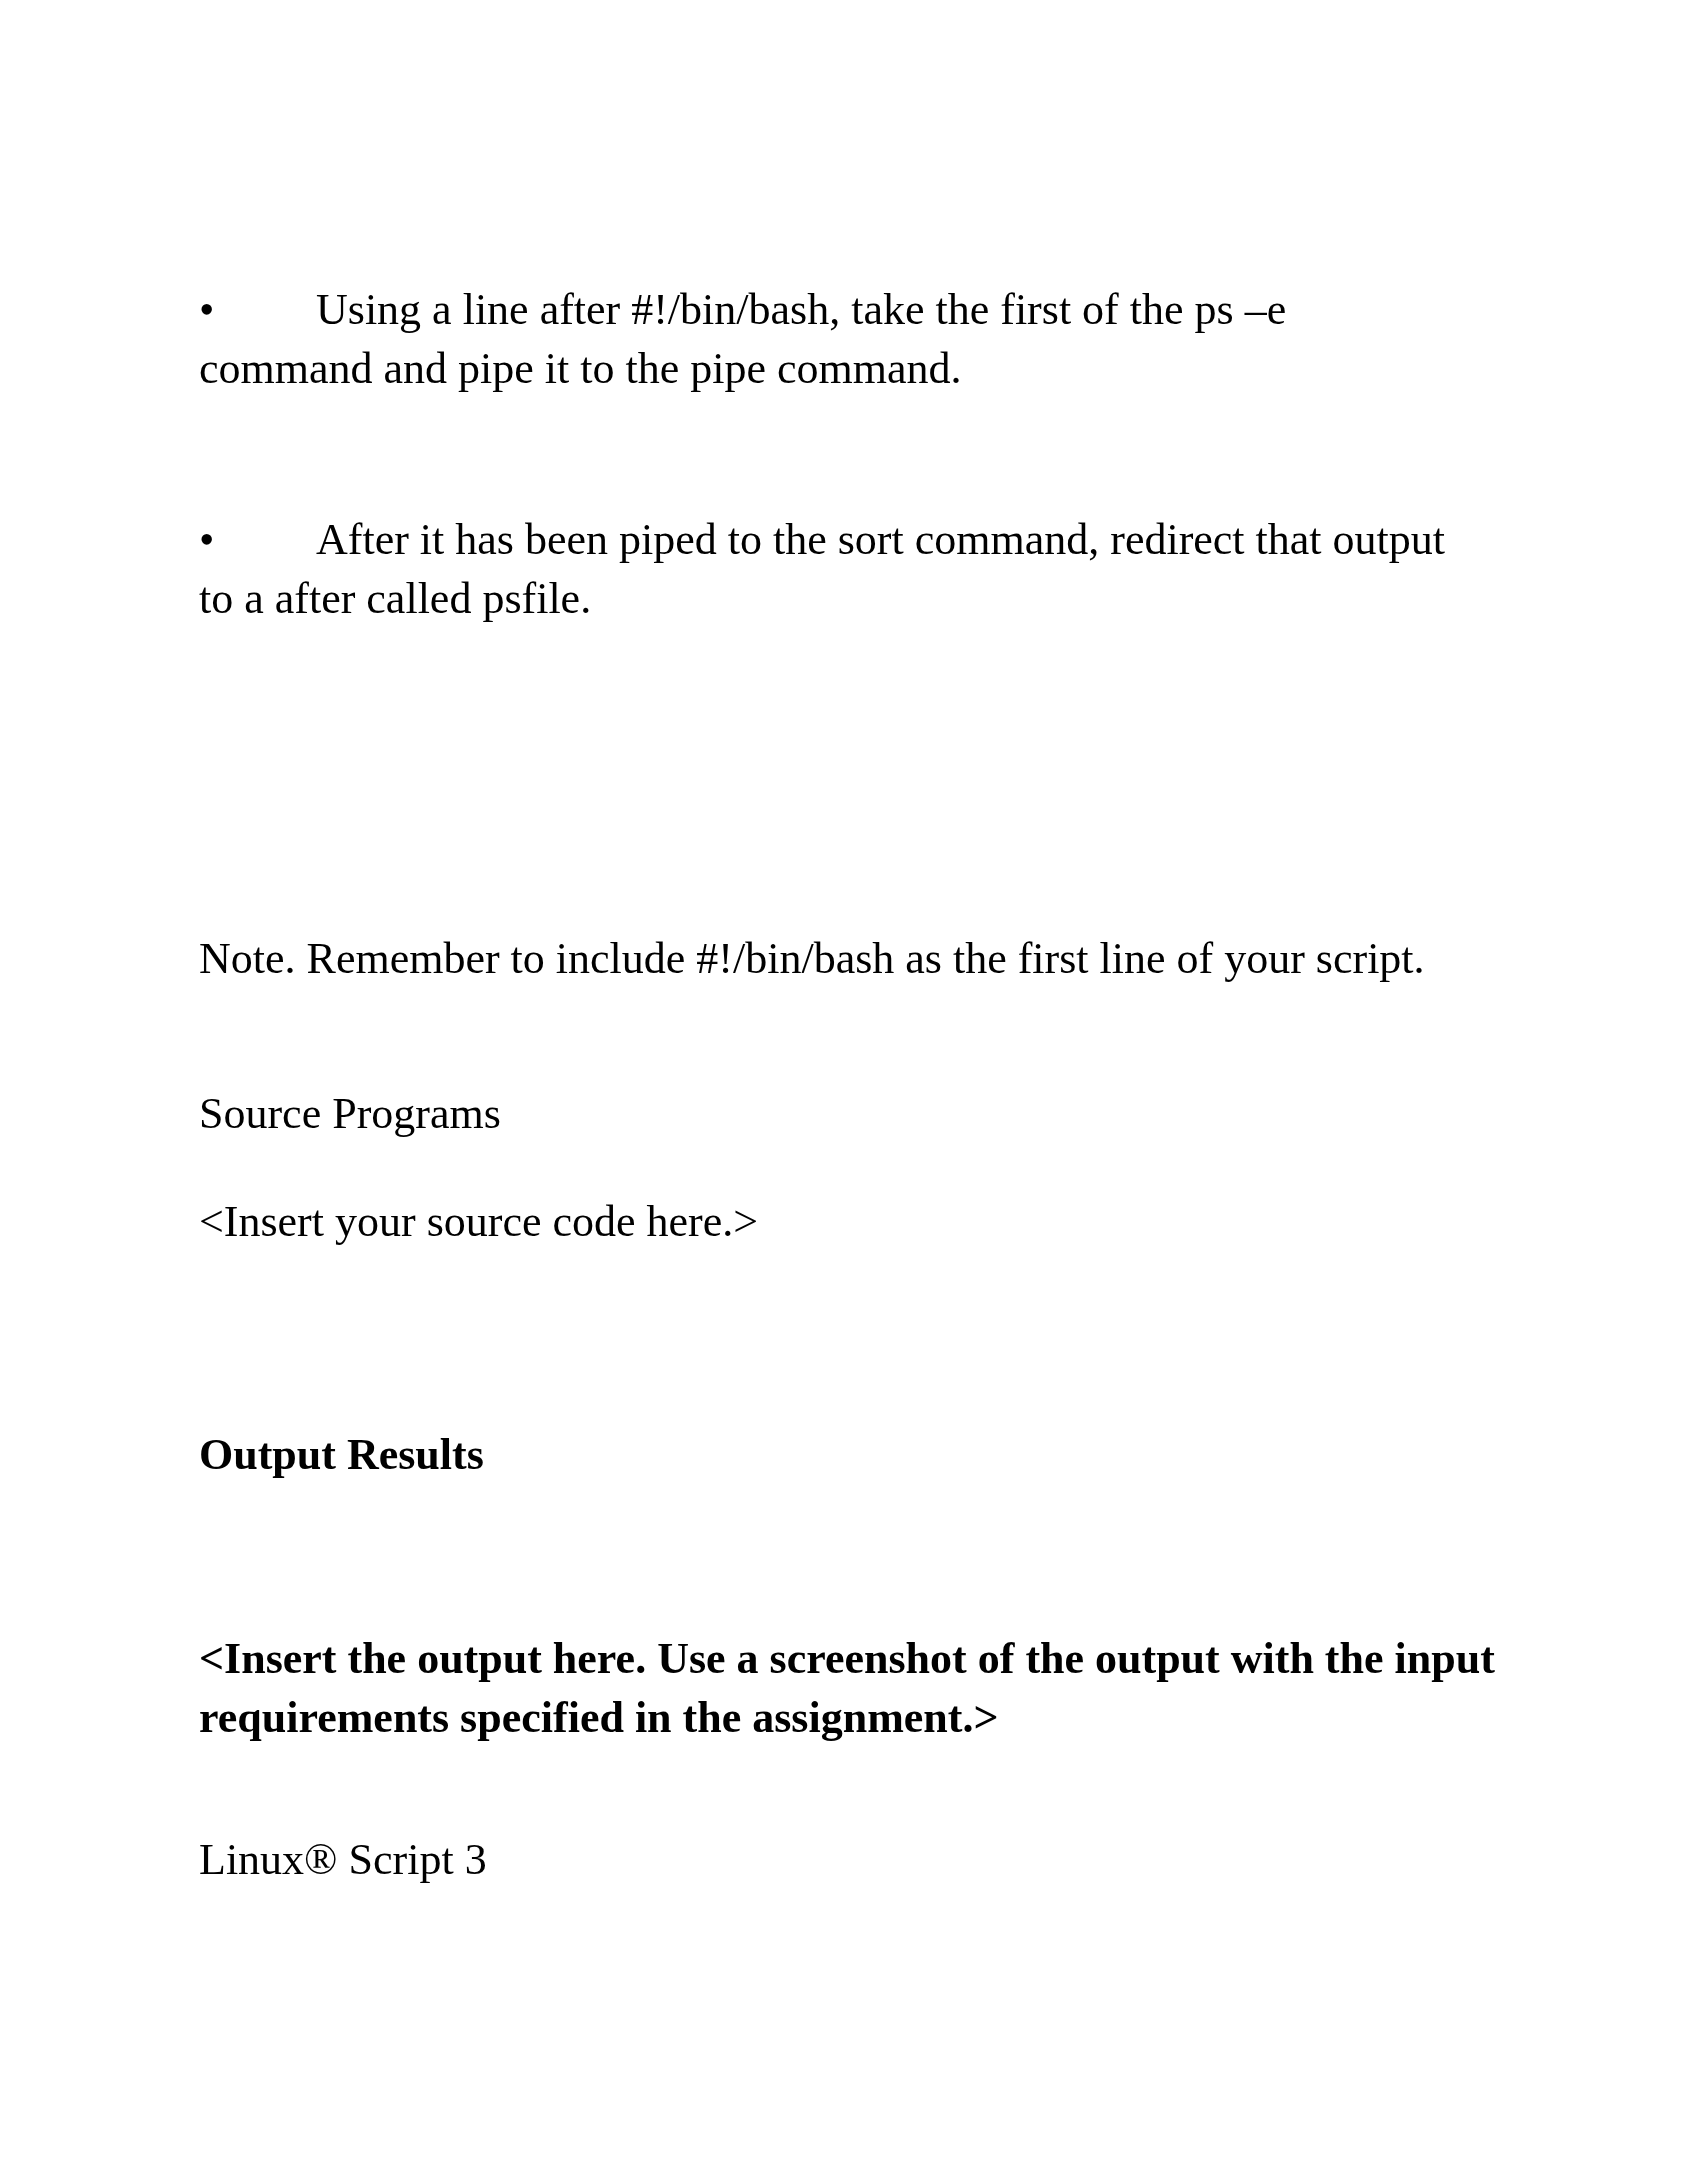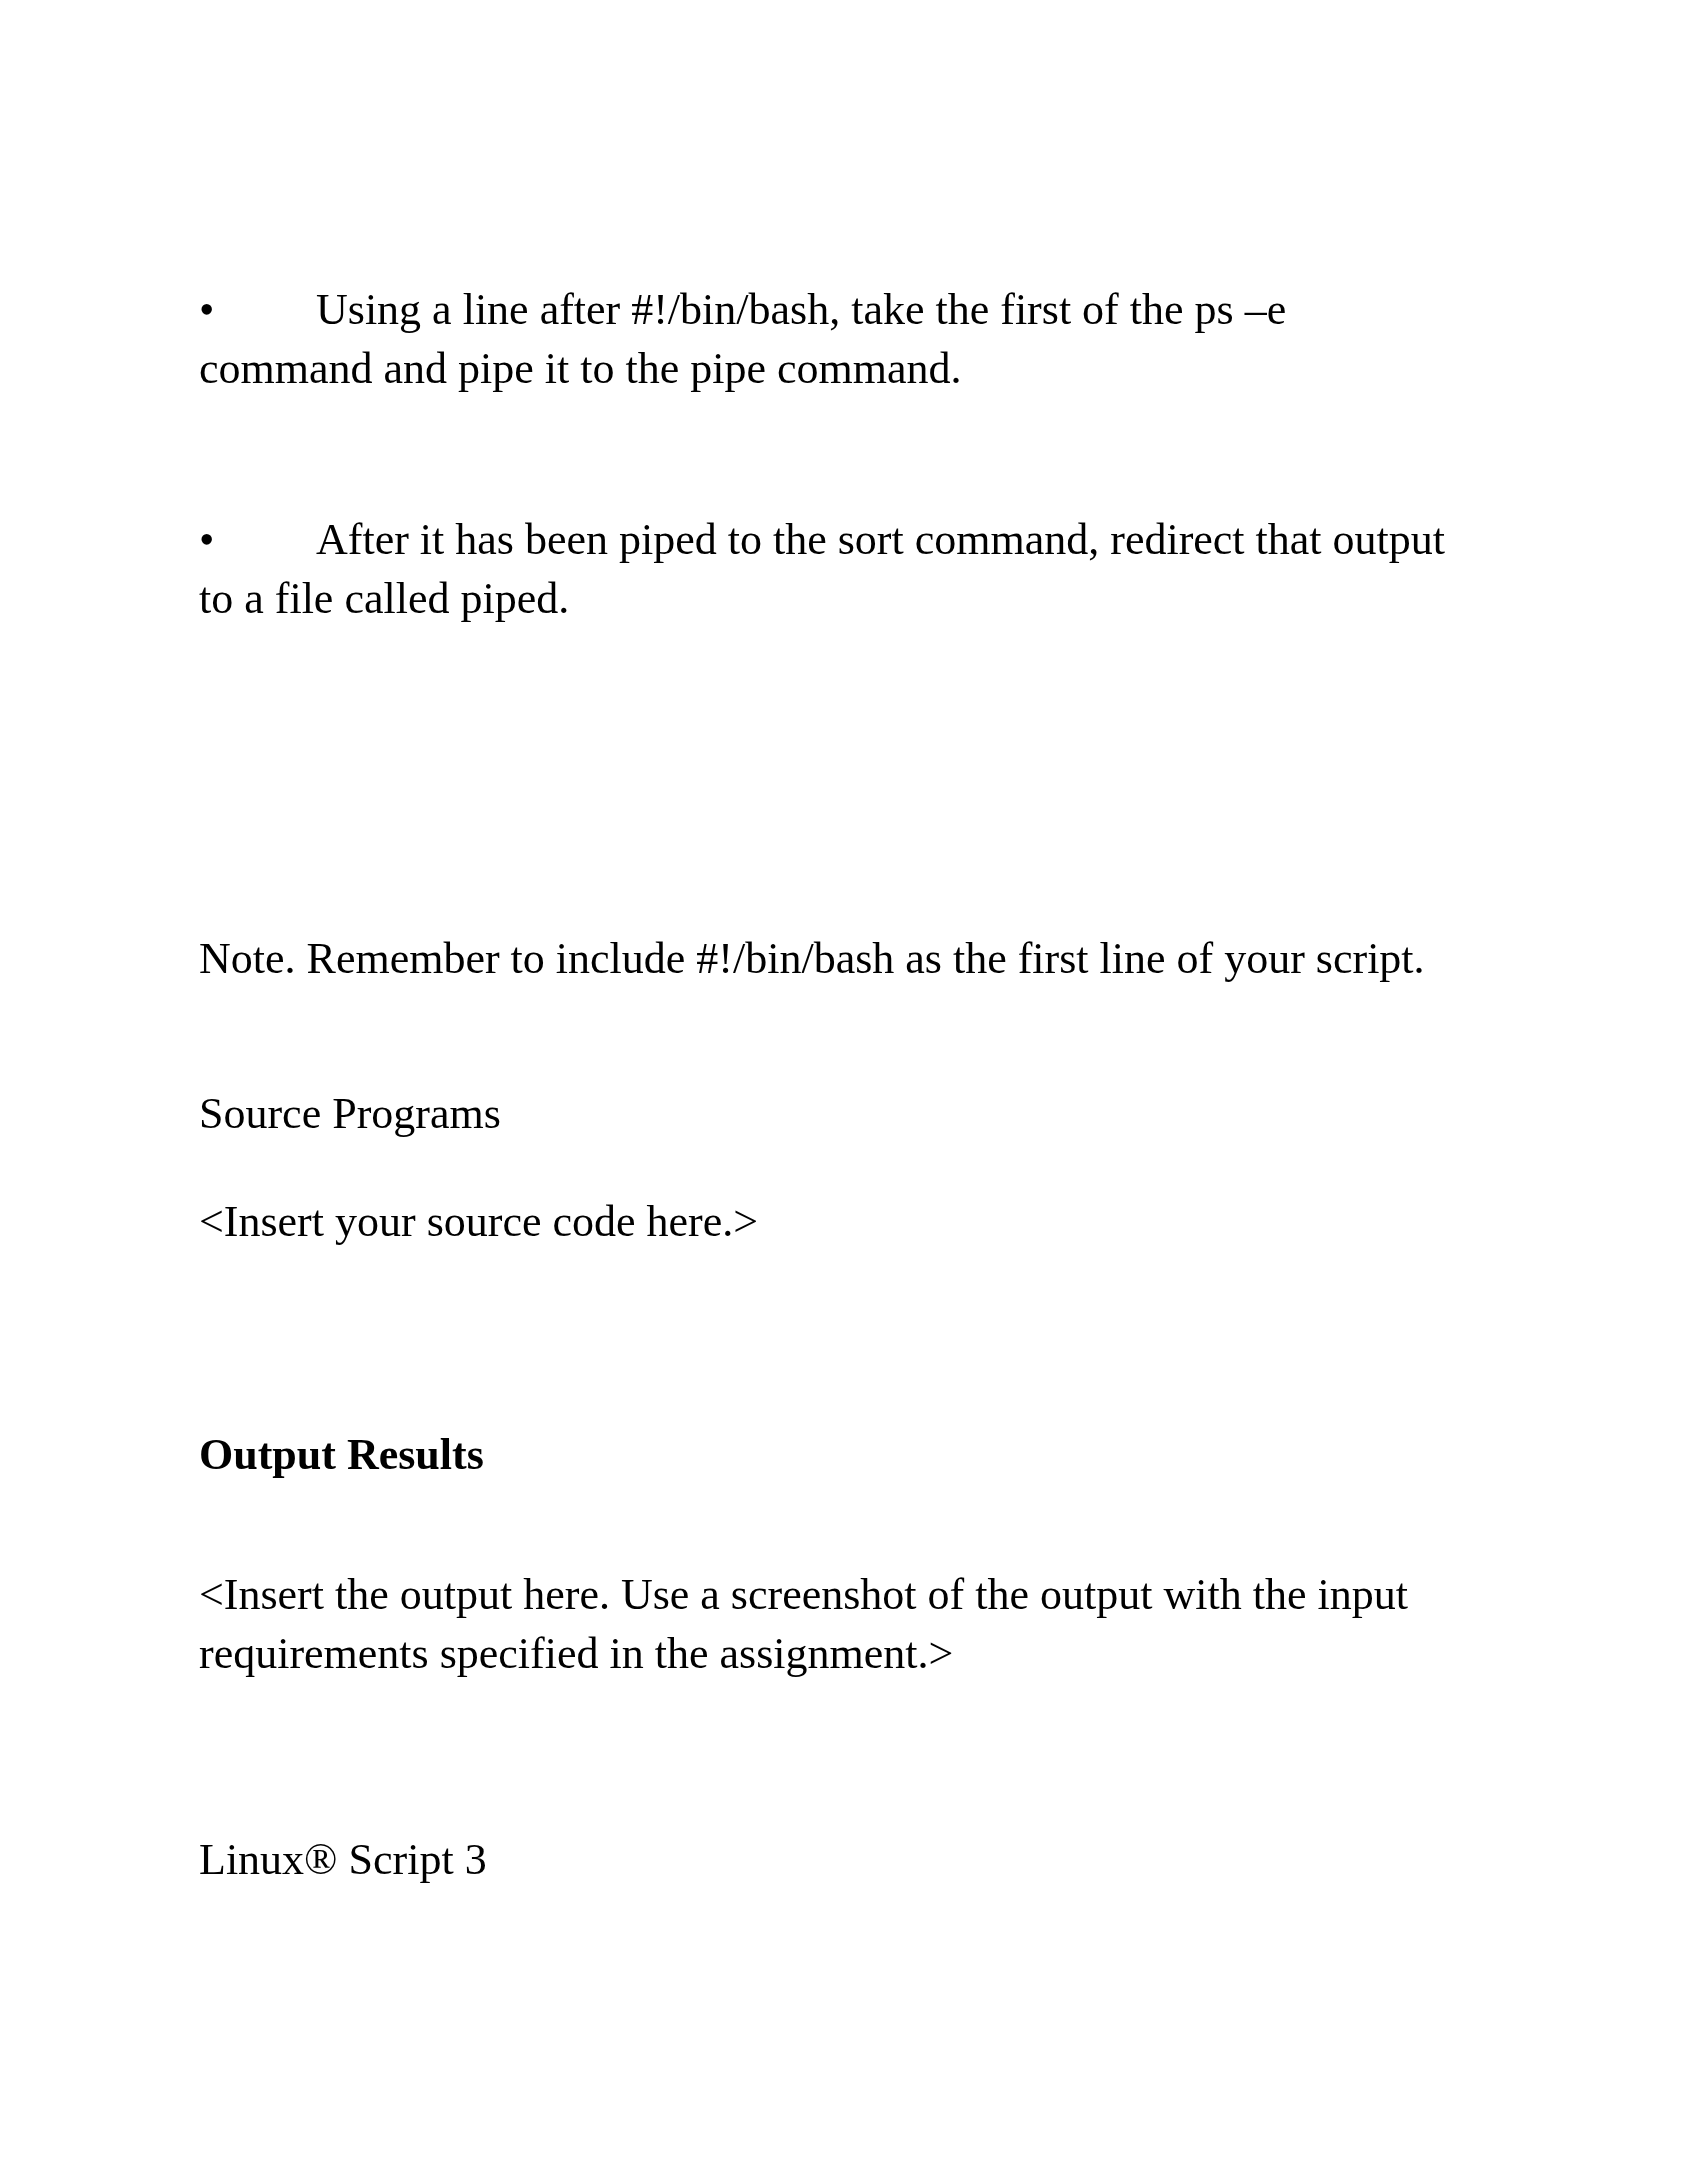--- a/index.html
+++ b/index.html
@@ -37,42 +37,42 @@
     width: 117px;
     flex: 0 0 117px;
   }
   
   #p-bullet-1            { top: 280px; }
   #p-bullet-2            { top: 510px; }
   #p-note                { top: 929px; }
   #p-source-heading      { top: 1084px; }
   #p-source-placeholder  { top: 1192px; }
   #p-output-heading      { top: 1425px; font-weight: bold; }
-  #p-output-placeholder  { top: 1565px; }
+  #p-output-placeholder  { top: 1629px; font-weight: bold; }
   #p-footer              { top: 1830px; }
 </style>
 </head>
 <body>
 
 <div class="page">
 
   <div class="para" id="p-bullet-1">
     <div class="line bullet-line">
       <span class="bullet-marker">•</span>
       <span>Using a line after #!/bin/bash, take the first of the ps –e</span>
     </div>
     <div class="line">command and pipe it to the pipe command.</div>
   </div>
 
   <div class="para" id="p-bullet-2">
     <div class="line bullet-line">
       <span class="bullet-marker">•</span>
       <span>After it has been piped to the sort command, redirect that output</span>
     </div>
-    <div class="line">to a file called piped.</div>
+    <div class="line">to a after called psfile.</div>
   </div>
 
   <div class="para" id="p-note">
     <div class="line">Note. Remember to include #!/bin/bash as the first line of your script.</div>
   </div>
 
   <div class="para" id="p-source-heading">
     <div class="line">Source Programs</div>
   </div>
 

